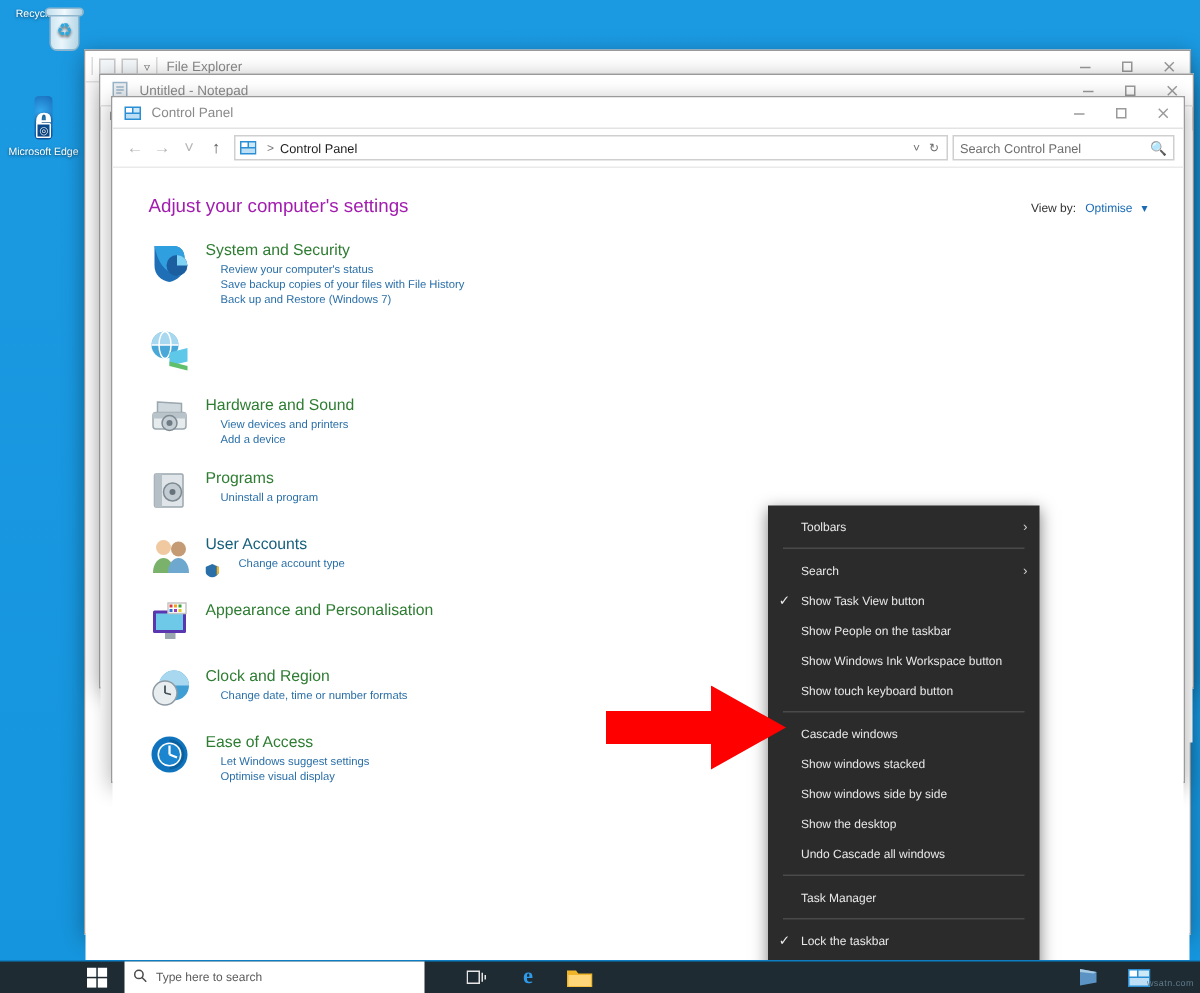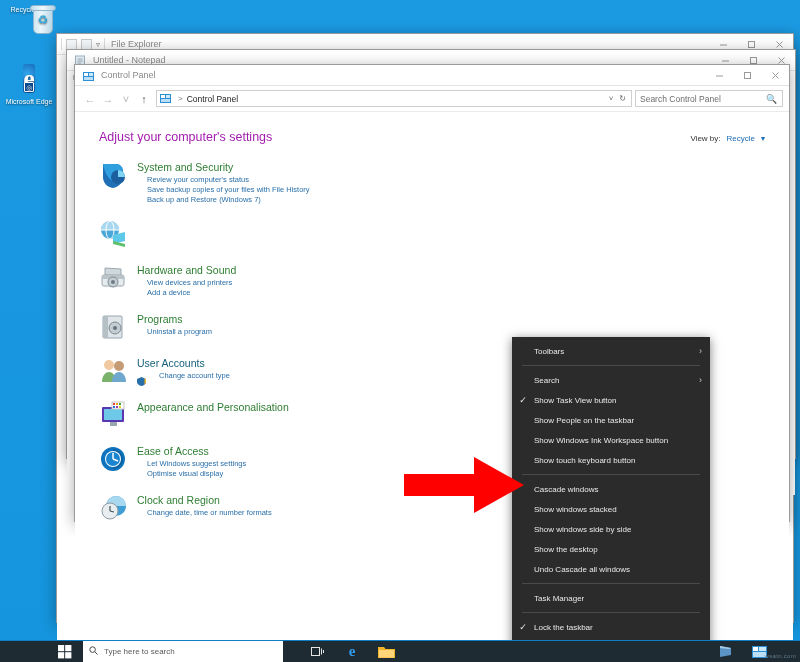--- a/index.html
+++ b/index.html
@@ -133,21 +133,21 @@
   .cat .ic { width:30px;height:30px;flex:none;margin-right:8px; }
   .cat .txt { padding-top:1px; }
   .cat h3 { font-size:10.5px; font-weight:normal; color:#2e7d32; margin-bottom:2px;}
   .cat h3.blu { color:#17607c; }
   .cat a { display:block; font-size:7.5px; color:#2a6fa8; line-height:10px; text-decoration:none;padding-left:10px; }
   .cat .sub-shield { display:flex; align-items:center; gap:3px; }
   .shieldmini { width:9px;height:9px;flex:none; }
 
   
   #ctxmenu {
-    position:absolute; left:512px; top:337px; width:198px;
+    position:absolute; left:512px; top:337px; width:181px;
     background:#2b2b2b; color:#e8e8e8;
     font-size:8px;
     padding:4px 0 4px 0;
     box-shadow:0 2px 10px rgba(0,0,0,.5);
   }
   .mi {
     height:20px; display:flex; align-items:center; padding:0 8px 0 0;
     position:relative; white-space:nowrap;
   }
   .mi .chk { width:22px; text-align:center; font-size:9px; color:#e8e8e8; flex:none;}
@@ -322,21 +322,21 @@
         <span>Search Control Panel</span>
         <span class="mag">🔍</span>
       </span>
     </div>
 
     <div class="cp-body">
       <div class="cp-head">
         <span class="cp-title">Adjust your computer's settings</span>
         <span class="cp-viewby">
           <span>View by:</span>
-          <span class="vval">Recycle</span>
+          <span class="vval">Optimise</span>
           <span class="vval">▾</span>
         </span>
       </div>
 
       <div class="cp-cols">
 
         <div class="cp-col">
 
           <div class="cat">
             <span class="ic">
@@ -443,48 +443,48 @@
               </svg>
             </span>
             <span class="txt">
               <h3>Appearance and Personalisation</h3>
             </span>
           </div>
 
           <div class="cat">
             <span class="ic">
               <svg width="30" height="30" viewBox="0 0 30 30">
+                <circle cx="17" cy="13" r="10" fill="#3f9ed4"></circle>
+                <path d="M7 13 a10 10 0 0 1 20 0 Z" fill="#a8d8ef"></path>
+                <circle cx="11" cy="18" r="8" fill="#e8edf0" stroke="#8d9aa2"></circle>
+                <line x1="11" y1="18" x2="11" y2="13" stroke="#44525a" stroke-width="1.2"></line>
+                <line x1="11" y1="18" x2="15" y2="19" stroke="#44525a" stroke-width="1.2"></line>
+              </svg>
+            </span>
+            <span class="txt">
+              <h3>Clock and Region</h3>
+              <a>Change date, time or number formats</a>
+            </span>
+          </div>
+
+          <div class="cat">
+            <span class="ic">
+              <svg width="30" height="30" viewBox="0 0 30 30">
                 <circle cx="14" cy="15" r="12" fill="#0f74bd"></circle>
                 <path d="M14 5 a10 10 0 0 1 0 20 Z" fill="#0a5f9e"></path>
                 <circle cx="14" cy="15" r="8" fill="#fff"></circle>
                 <circle cx="14" cy="15" r="7" fill="#1b86cf"></circle>
                 <line x1="14" y1="15" x2="14" y2="9" stroke="#fff" stroke-width="1.5"></line>
                 <line x1="14" y1="15" x2="19" y2="17" stroke="#fff" stroke-width="1.5"></line>
               </svg>
             </span>
             <span class="txt">
               <h3>Ease of Access</h3>
               <a>Let Windows suggest settings</a>
               <a>Optimise visual display</a>
-            </span>
-          </div>
-
-          <div class="cat">
-            <span class="ic">
-              <svg width="30" height="30" viewBox="0 0 30 30">
-                <circle cx="17" cy="13" r="10" fill="#3f9ed4"></circle>
-                <path d="M7 13 a10 10 0 0 1 20 0 Z" fill="#a8d8ef"></path>
-                <circle cx="11" cy="18" r="8" fill="#e8edf0" stroke="#8d9aa2"></circle>
-                <line x1="11" y1="18" x2="11" y2="13" stroke="#44525a" stroke-width="1.2"></line>
-                <line x1="11" y1="18" x2="15" y2="19" stroke="#44525a" stroke-width="1.2"></line>
-              </svg>
-            </span>
-            <span class="txt">
-              <h3>Clock and Region</h3>
-              <a>Change date, time or number formats</a>
             </span>
           </div>
 
         </div>
       </div>
     </div>
   </div>
 
   <div id="ctxmenu">
       <div class="mi">

